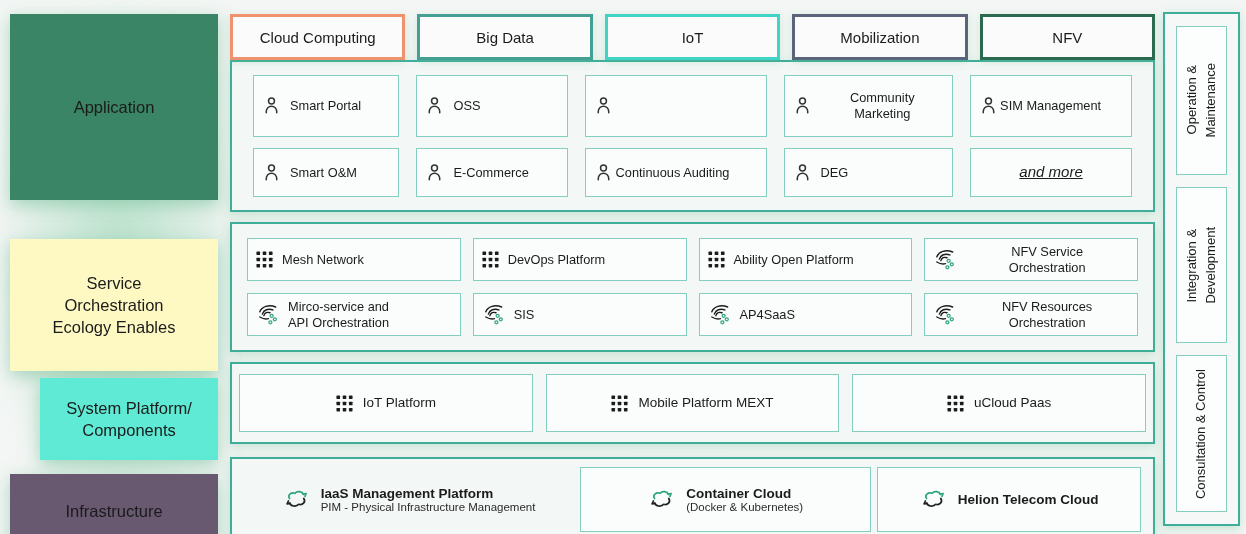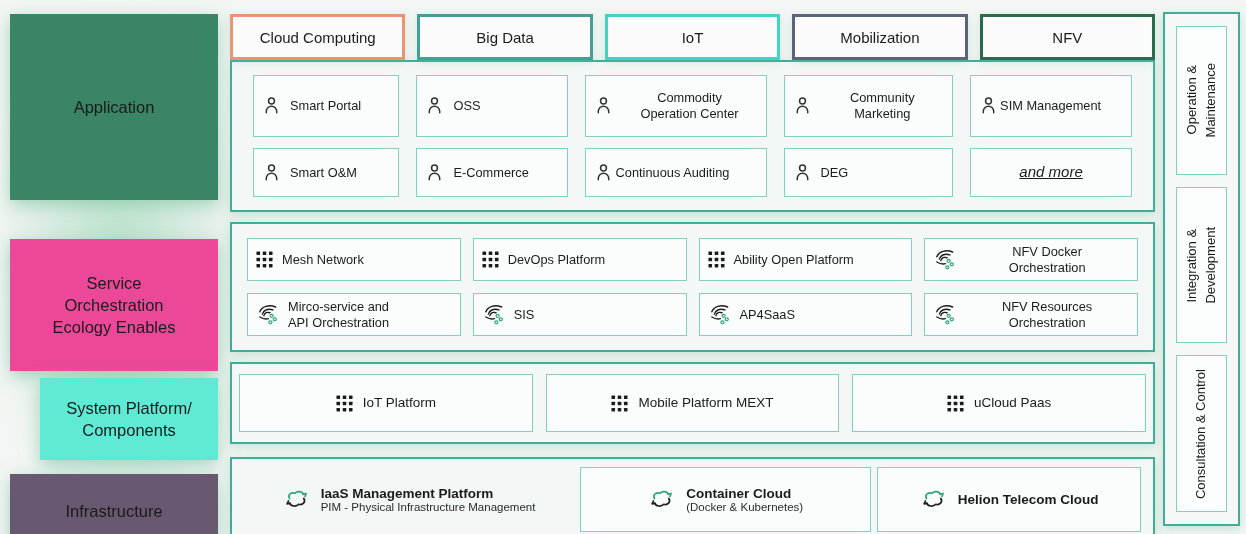--- a/index.html
+++ b/index.html
@@ -111,21 +111,21 @@
     </g>
   </defs>
 </svg>
 
 <div class="page">
   <div class="glow glow-left"></div>
   <div class="glow glow-bottom"></div>
 
   <div class="left-col">
     <div class="layer layer-app" style="background-color: rgb(58, 133, 101);">Application</div>
-    <div class="layer layer-svc" style="background-color: #ec4899; margin-top: 39px;">Service
+    <div class="layer layer-svc" style="background-color: #fef9c3; margin-top: 39px;">Service
 Orchestration
 Ecology Enables</div>
     <div class="layer layer-sys" style="background-color: #5eead4; margin-left: 30px;">System Platform/
 Components</div>
     <div class="layer layer-infra" style="background-color: rgb(104, 89, 112);">Infrastructure</div>
   </div>
 
   <div class="center-col">
 
     <div class="tabs-row">
@@ -152,22 +152,20 @@
             </svg>
           </span>
         <span class="lbl">OSS</span>
       </div>
       <div class="item">
         <span class="icon">
             <svg width="19" height="19" viewBox="0 0 20 20">
               <use href="#ic-user"></use>
             </svg>
           </span>
-        <span class="lbl centered">Commodity
-Operation Center</span>
       </div>
       <div class="item">
         <span class="icon">
             <svg width="19" height="19" viewBox="0 0 20 20">
               <use href="#ic-user"></use>
             </svg>
           </span>
         <span class="lbl centered">Community
 Marketing</span>
       </div>
@@ -240,21 +238,21 @@
             </svg>
           </span>
         <span class="lbl">Ability Open Platform</span>
       </div>
       <div class="item">
         <span class="icon">
             <svg width="23" height="23" viewBox="0 0 24 24">
               <use href="#ic-orch"></use>
             </svg>
           </span>
-        <span class="lbl centered">NFV Docker
+        <span class="lbl centered">NFV Service
 Orchestration</span>
       </div>
       <div class="item">
         <span class="icon">
             <svg width="23" height="23" viewBox="0 0 24 24">
               <use href="#ic-orch"></use>
             </svg>
           </span>
         <span class="lbl">Mirco-service and
 API Orchestration</span>

